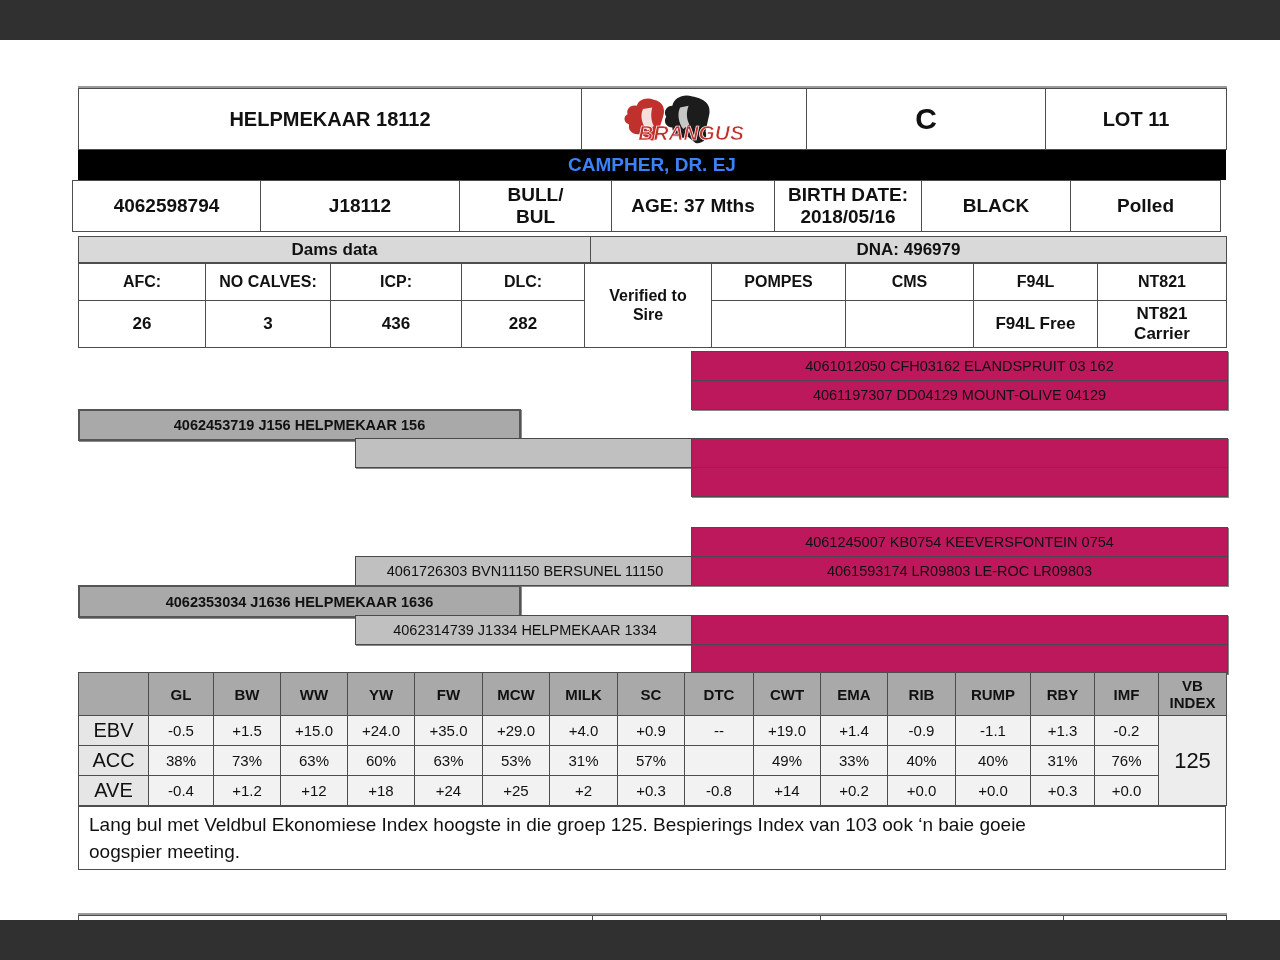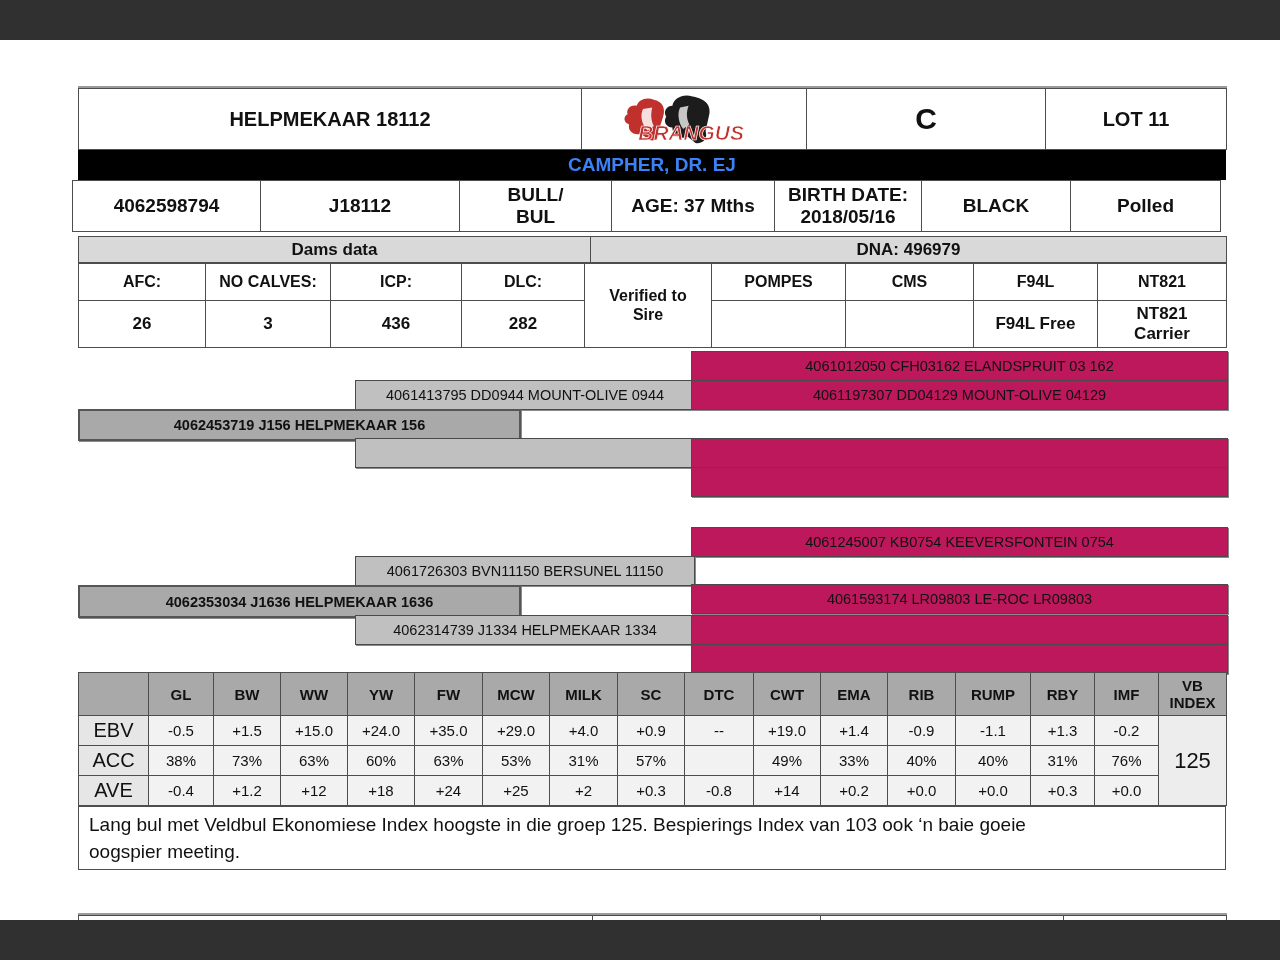--- a/index.html
+++ b/index.html
@@ -177,30 +177,29 @@
       <td></td>
       <td></td>
       <td>F94L Free</td>
       <td class="preline">NT821
 Carrier</td>
     </tr>
   </tbody>
     </table>
 
   <div class="pbox light" style="left:691px;top:351px;width:535px;height:28px;">4061012050 CFH03162 ELANDSPRUIT 03 162</div>
-  <div class="pbox med" style="left:355px;top:380px;width:338px;height:28px;">4061413795 DD0944 MOUNT-OLIVE 0944</div>
   <div class="pbox light" style="left:691px;top:380px;width:535px;height:28px;">4061197307 DD04129 MOUNT-OLIVE 04129</div>
   <div class="pbox dark" style="left:78px;top:409px;width:439px;height:28px;">4062453719 J156 HELPMEKAAR 156</div>
   <div class="pbox med" style="left:355px;top:438px;width:338px;height:28px;"></div>
   <div class="pbox light" style="left:691px;top:438px;width:535px;height:28px;"></div>
   <div class="pbox light" style="left:691px;top:467px;width:535px;height:28px;"></div>
 
   <div class="pbox light" style="left:691px;top:527px;width:535px;height:28px;">4061245007 KB0754 KEEVERSFONTEIN 0754</div>
   <div class="pbox med" style="left:355px;top:556px;width:338px;height:28px;">4061726303 BVN11150 BERSUNEL 11150</div>
-  <div class="pbox light" style="left:691px;top:584px;width:535px;height:28px;">4061593174 LR09803 LE-ROC LR09803</div>
+  <div class="pbox light" style="left:691px;top:556px;width:535px;height:28px;">4061593174 LR09803 LE-ROC LR09803</div>
   <div class="pbox dark" style="left:78px;top:585px;width:439px;height:29px;">4062353034 J1636 HELPMEKAAR 1636</div>
   <div class="pbox med" style="left:355px;top:615px;width:338px;height:28px;">4062314739 J1334 HELPMEKAAR 1334</div>
   <div class="pbox light" style="left:691px;top:615px;width:535px;height:28px;"></div>
   <div class="pbox light" style="left:691px;top:644px;width:535px;height:28px;"></div>
 
   <table id="ebv-table">
     <colgroup>
       <col style="width:70px">
         <col style="width:65px">
         <col style="width:67px">

